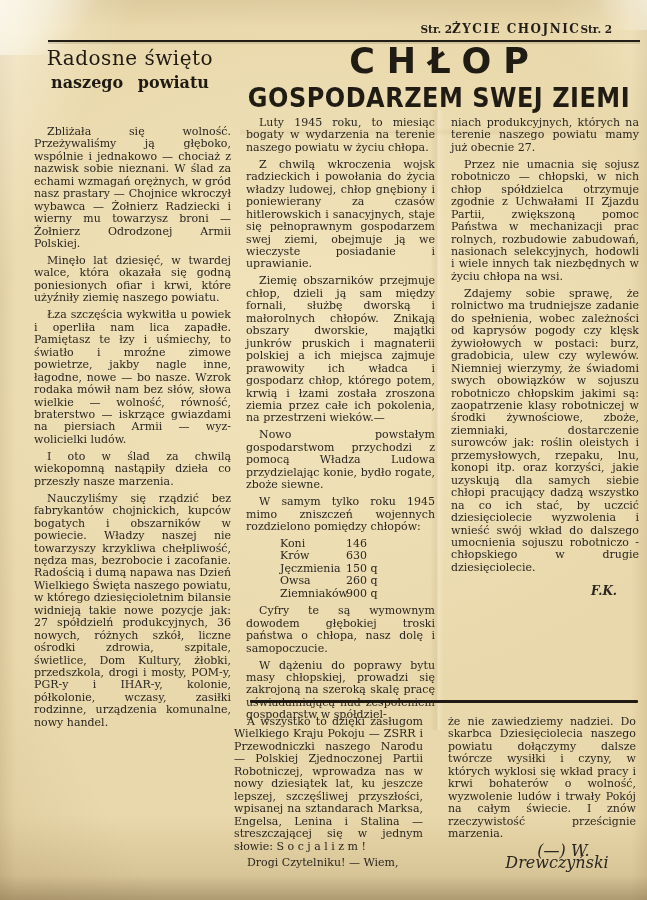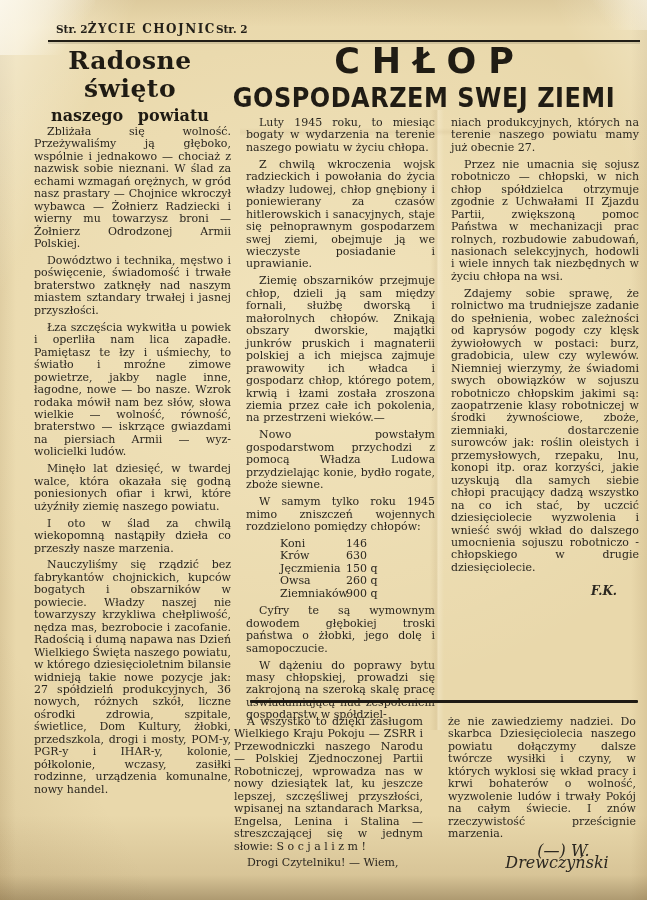--- a/index.html
+++ b/index.html
@@ -38,35 +38,35 @@
     left:0;top:560px;width:160px;height:340px;
     background:linear-gradient(60deg, rgba(136,106,60,0.12) 0%, rgba(136,106,60,0) 45%);
   }
   .crease.horiz{
     left:240px;top:128px;width:400px;height:8px;
     background:linear-gradient(to bottom, rgba(136,106,60,0) 0%, rgba(136,106,60,0.08) 50%, rgba(136,106,60,0) 100%);
   }
 
   .masthead{
     position:absolute;left:56px;top:22px;width:556px;
-    display:flex;justify-content:flex-start;align-items:baseline;
+    display:flex;justify-content:flex-end;align-items:baseline;
     font-size:10.5px;font-weight:bold;color:#231f18;
   }
   .masthead .center{letter-spacing:1.5px;font-size:12px;}
   .masthead-rule{
     position:absolute;left:48px;top:40px;width:592px;height:2px;
     background:#221e16;box-shadow:0 2px 0 rgba(34,30,22,0.12);
   }
 
   .left-title{position:absolute;left:28px;top:47px;width:204px;text-align:center;color:#1f1b13;}
-  .left-title .t1{font-size:25px;font-weight:bold;letter-spacing:0.5px;line-height:1.1;}
+  .left-title .t1{font-size:20px;font-weight:normal;letter-spacing:0.5px;line-height:1.1;}
   .left-title .t2{font-size:16px;font-weight:700;word-spacing:9px;line-height:1.3;margin-top:4px;}
   .left-title .t3{font-size:12.5px;font-weight:bold;margin-top:8px;}
 
-  .main-title{position:absolute;left:223px;top:44px;width:402px;text-align:center;color:#201c14;
+  .main-title{position:absolute;left:238px;top:44px;width:402px;text-align:center;color:#201c14;
     font-family:"DejaVu Sans","Liberation Sans",sans-serif;}
   .main-title .t1{font-size:35px;font-weight:bold;letter-spacing:12px;text-indent:12px;line-height:1.0;}
   .main-title .t2{font-size:24px;font-weight:bold;letter-spacing:0.5px;margin-top:6px;line-height:1.0;
     transform:scaleY(1.08);transform-origin:top;}
 
   .col{position:absolute;font-size:11px;line-height:12.45px;text-align:justify;color:#2b2720;}
   .col p{margin:0 0 4.5px 0;text-indent:13px;}
   .col p.noindent{text-indent:0;}
   #left-col{left:34px;top:126px;width:197px;}
   #mid-col{left:246px;top:117px;width:189px;}
@@ -110,23 +110,22 @@
     <div class="t2">naszego powiatu</div>
   </div>
 
   <div class="main-title">
     <div class="t1">CHŁOP</div>
     <div class="t2">GOSPODARZEM SWEJ ZIEMI</div>
   </div>
 
   <div class="col" id="left-col">
     <p>Zbliżała się wolność. Przeżywaliśmy ją głęboko, wspólnie i jednakowo — chociaż z nazwisk sobie nieznani. W ślad za echami wzmagań orężnych, w gród nasz prastary — Chojnice wkroczył wybawca — Żołnierz Radziecki i wierny mu towarzysz broni — Żołnierz Odrodzonej Armii Polskiej.</p>
-    <p>Dowództwo i technika, męstwo i poświęcenie, świadomość i trwałe braterstwo zatknęły nad naszym miastem sztandary trwałej i jasnej przyszłości.</p>
+    <p>Minęło lat dziesięć, w twardej walce, która okazała się godną poniesionych ofiar i krwi, które użyźniły ziemię naszego powiatu.</p>
     <p>Łza szczęścia wykwitła u powiek i operliła nam lica zapadłe. Pamiętasz te łzy i uśmiechy, to światło i mroźne zimowe powietrze, jakby nagle inne, łagodne, nowe — bo nasze. Wzrok rodaka mówił nam bez słów, słowa wielkie — wolność, równość, braterstwo — iskrzące gwiazdami na piersiach Armii — wyz-wolicielki ludów.</p>
-    <p>Minęło lat dziesięć, w twardej walce, która okazała się godną poniesionych ofiar i krwi, które użyźniły ziemię naszego powiatu.</p>
     <p>I oto w ślad za chwilą wiekopomną nastąpiły dzieła co przeszły nasze marzenia.</p>
     <p>Nauczyliśmy się rządzić bez fabrykantów chojnickich, kupców bogatych i obszarników w powiecie. Władzy naszej nie towarzyszy krzykliwa chełpliwość, nędza mas, bezrobocie i zacofanie. Radością i dumą napawa nas Dzień Wielkiego Święta naszego powiatu, w którego dziesięcioletnim bilansie widnieją takie nowe pozycje jak: 27 spółdzielń produkcyjnych, 36 nowych, różnych szkół, liczne ośrodki zdrowia, szpitale, świetlice, Dom Kultury, żłobki, przedszkola, drogi i mosty, POM-y, PGR-y i IHAR-y, kolonie, półkolonie, wczasy, zasiłki rodzinne, urządzenia komunalne, nowy handel.</p>
   </div>
 
   <div class="col" id="mid-col">
     <p>Luty 1945 roku, to miesiąc bogaty w wydarzenia na terenie naszego powiatu w życiu chłopa.</p>
     <p>Z chwilą wkroczenia wojsk radzieckich i powołania do życia władzy ludowej, chłop gnębiony i poniewierany za czasów hitlerowskich i sanacyjnych, staje się pełnoprawnym gospodarzem swej ziemi, obejmuje ją we wieczyste posiadanie i uprawianie.</p>
     <p>Ziemię obszarników przejmuje chłop, dzieli ją sam między fornali, służbę dworską i małorolnych chłopów. Znikają obszary dworskie, majątki junkrów pruskich i magnaterii polskiej a ich miejsca zajmuje prawowity ich władca i gospodarz chłop, którego potem, krwią i łzami została zroszona ziemia przez całe ich pokolenia, na przestrzeni wieków.—</p>
     <p>Nowo powstałym gospodarstwom przychodzi z pomocą Władza Ludowa przydzielając konie, bydło rogate, zboże siewne.</p>
     <p>W samym tylko roku 1945 mimo zniszczeń wojennych rozdzielono pomiędzy chłopów:</p>
@@ -147,21 +146,21 @@
       <div class="alloc-row">
         <span class="lbl">Owsa</span>
         <span class="val">260 q</span>
       </div>
       <div class="alloc-row">
         <span class="lbl">Ziemniaków</span>
         <span class="val">900 q</span>
       </div>
     </div>
 
-    <p>Cyfry te są wymownym dowodem głębokiej troski państwa o żłobki, jego dolę i samopoczucie.</p>
+    <p>Cyfry te są wymownym dowodem głębokiej troski państwa o chłopa, nasz dolę i samopoczucie.</p>
     <p>W dążeniu do poprawy bytu masy chłopskiej, prowadzi się zakrojoną na szeroką skalę pracę uświadamiającą nad zespoleniem gospodarstw w spółdziel-</p>
   </div>
 
   <div class="col" id="right-col">
     <p class="noindent">niach produkcyjnych, których na terenie naszego powiatu mamy już obecnie 27.</p>
     <p>Przez nie umacnia się sojusz robotniczo — chłopski, w nich chłop spółdzielca otrzymuje zgodnie z Uchwałami II Zjazdu Partii, zwiększoną pomoc Państwa w mechanizacji prac rolnych, rozbudowie zabudowań, nasionach selekcyjnych, hodowli i wiele innych tak niezbędnych w życiu chłopa na wsi.</p>
     <p>Zdajemy sobie sprawę, że rolnictwo ma trudniejsze zadanie do spełnienia, wobec zależności od kaprysów pogody czy klęsk żywiołowych w postaci: burz, gradobicia, ulew czy wylewów. Niemniej wierzymy, że świadomi swych obowiązków w sojuszu robotniczo chłopskim jakimi są: zaopatrzenie klasy robotniczej w środki żywnościowe, zboże, ziemniaki, dostarczenie surowców jak: roślin oleistych i przemysłowych, rzepaku, lnu, konopi itp. oraz korzyści, jakie uzyskują dla samych siebie chłopi pracujący dadzą wszystko na co ich stać, by uczcić dziesięciolecie wyzwolenia i wnieść swój wkład do dalszego umocnienia sojuszu robotniczo - chłopskiego w drugie dziesięciolecie.</p>
     <div class="sig-fk">F.K.</div>
   </div>
 

